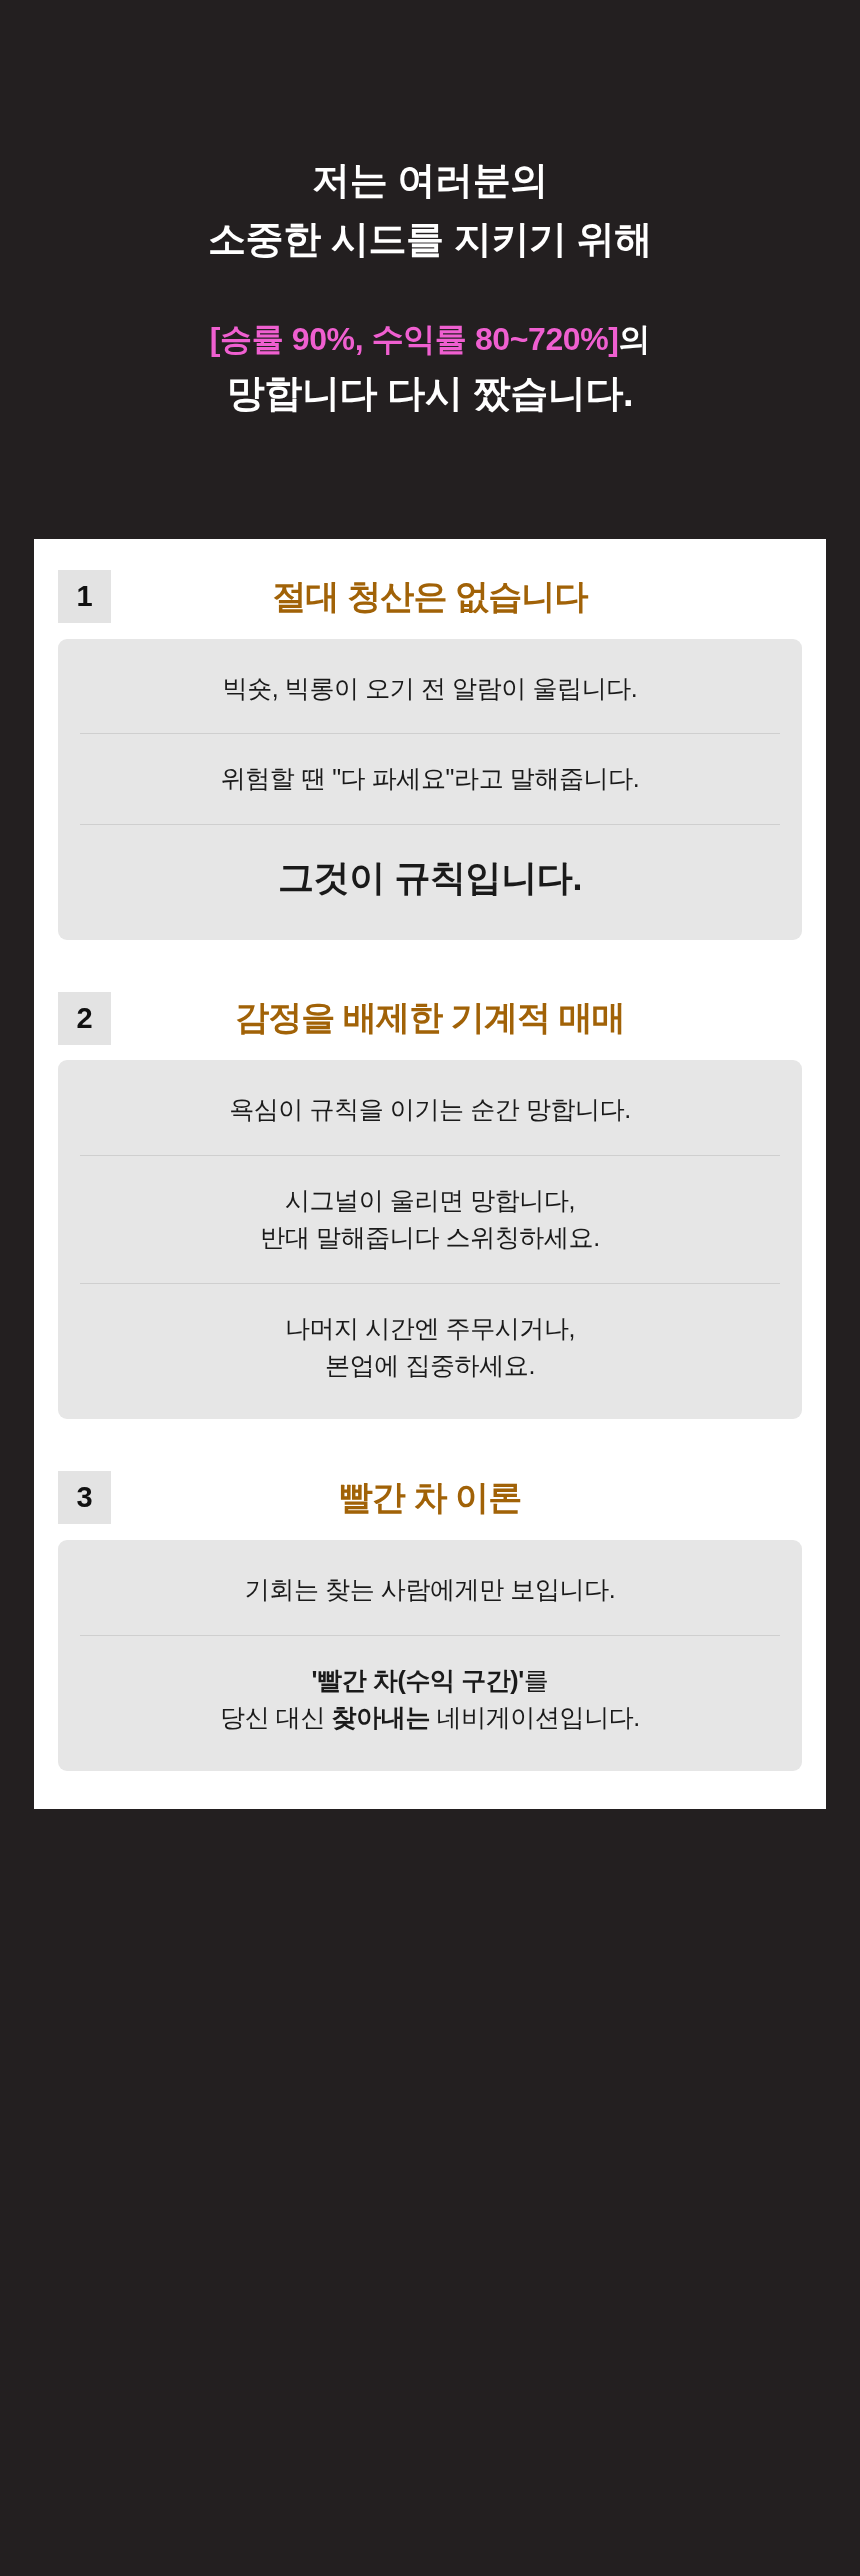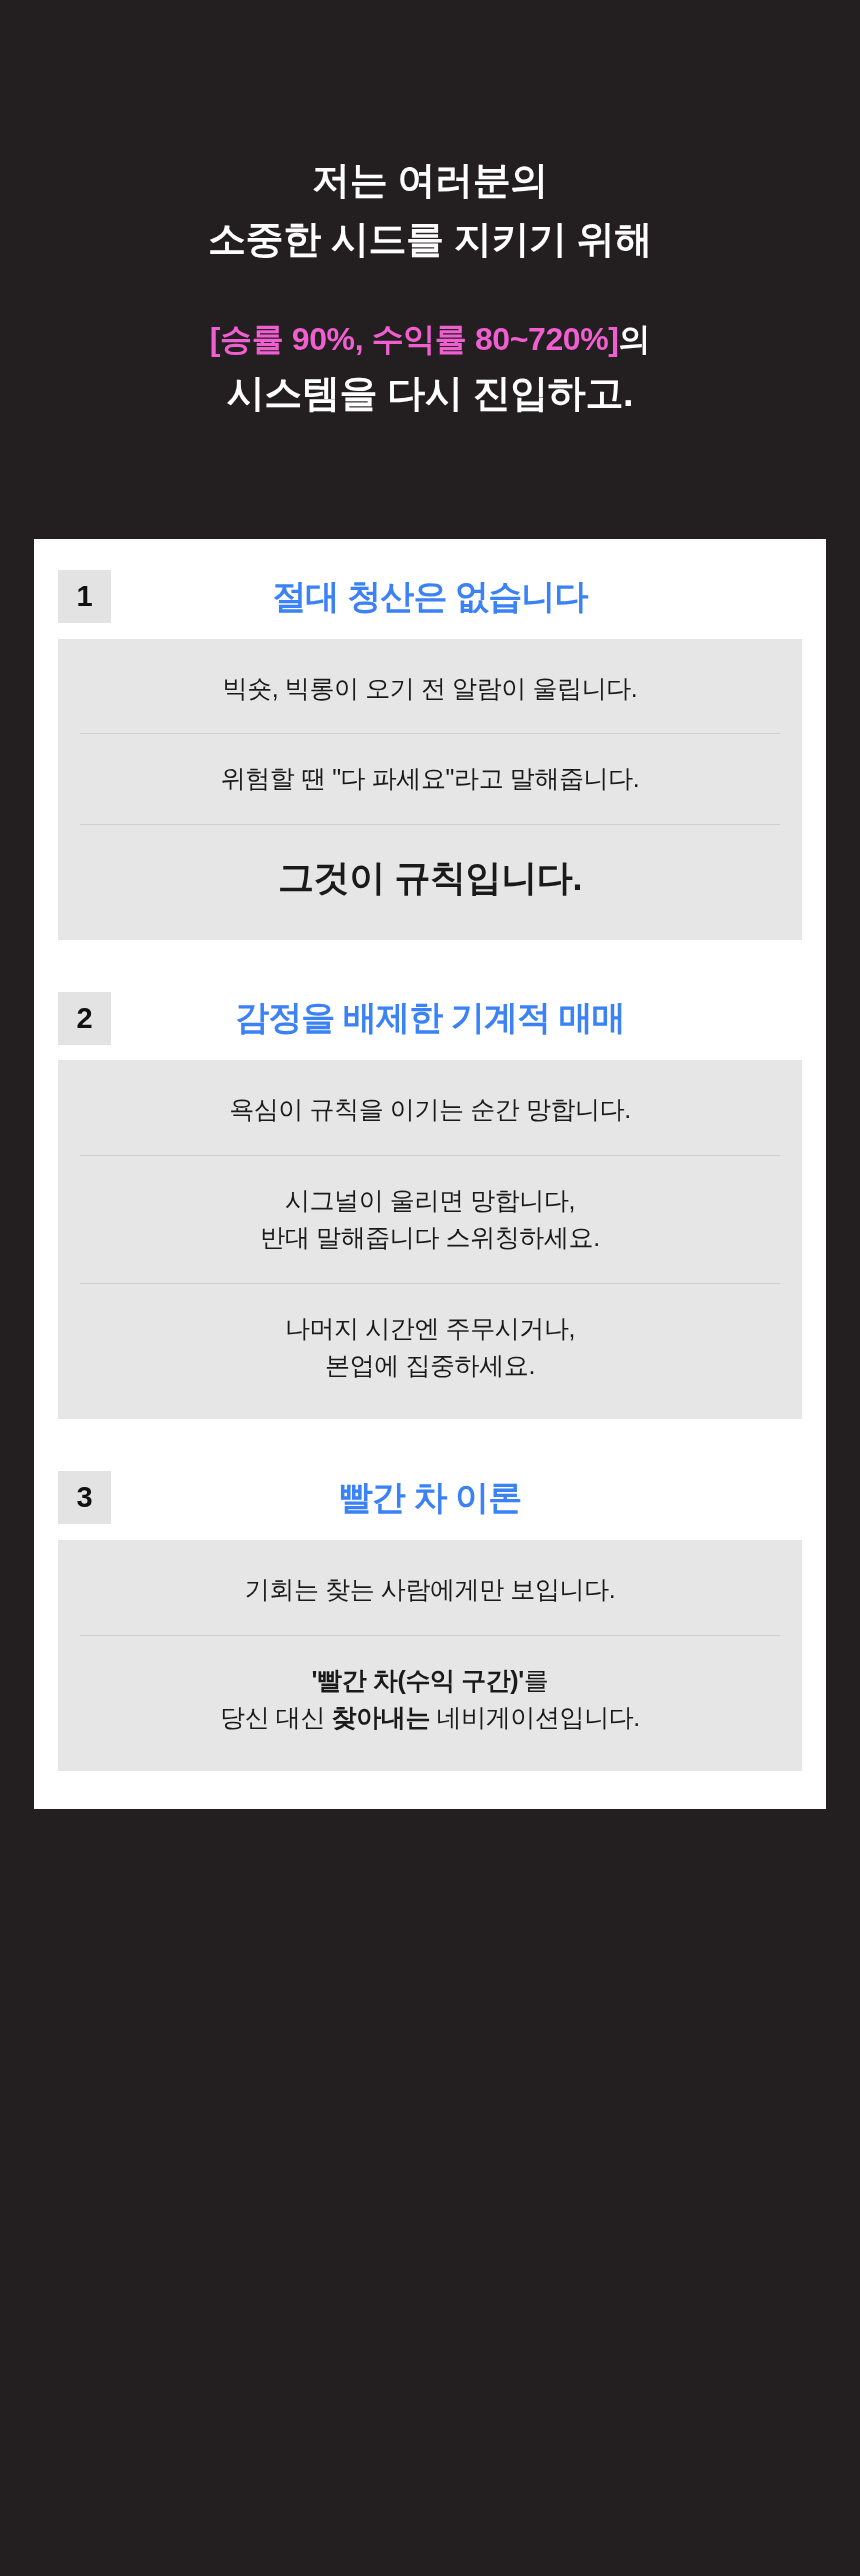--- a/index.html
+++ b/index.html
@@ -79,28 +79,29 @@
     display: flex;
     align-items: center;
     justify-content: center;
     flex: 0 0 auto;
   }
   .section-title {
     flex: 1 1 auto;
     text-align: center;
     font-size: 34px;
     font-weight: 700;
-    color: #3b82f6;
+    color: #a16207;
     letter-spacing: -0.9px;
     padding-right: 53px;
   }
 
   .section-body {
     background: #e6e6e6;
     padding: 5.2px 22.4px 8.6px 22.4px;
+    border-radius: 9px;
   }
   .row {
     padding: 26px 8.6px;
     text-align: center;
     font-size: 25px;
     line-height: 1.5;
     color: #1a1a1a;
     letter-spacing: -0.4px;
     border-bottom: 0.9px solid #cfcfcf;
   }
@@ -123,21 +124,21 @@
 
 <div class="page">
 
   <div class="intro">
     <div class="intro-line">저는 여러분의</div>
     <div class="intro-line">소중한 시드를 지키기 위해</div>
     <div class="intro-gap"></div>
     <div class="intro-highlight-line">
       <span class="hl" style="color: rgb(239, 95, 208);">[승률 90%, 수익률 80~720%]</span><span>의</span>
     </div>
-    <div class="intro-line">시스템을 다시 진입하고.</div>
+    <div class="intro-line">망합니다 다시 짰습니다.</div>
   </div>
 
   <div class="card">
 
     <div class="section">
       <div class="section-head">
         <div class="section-num">1</div>
         <div class="section-title">절대 청산은 없습니다</div>
       </div>
       <div class="section-body">

